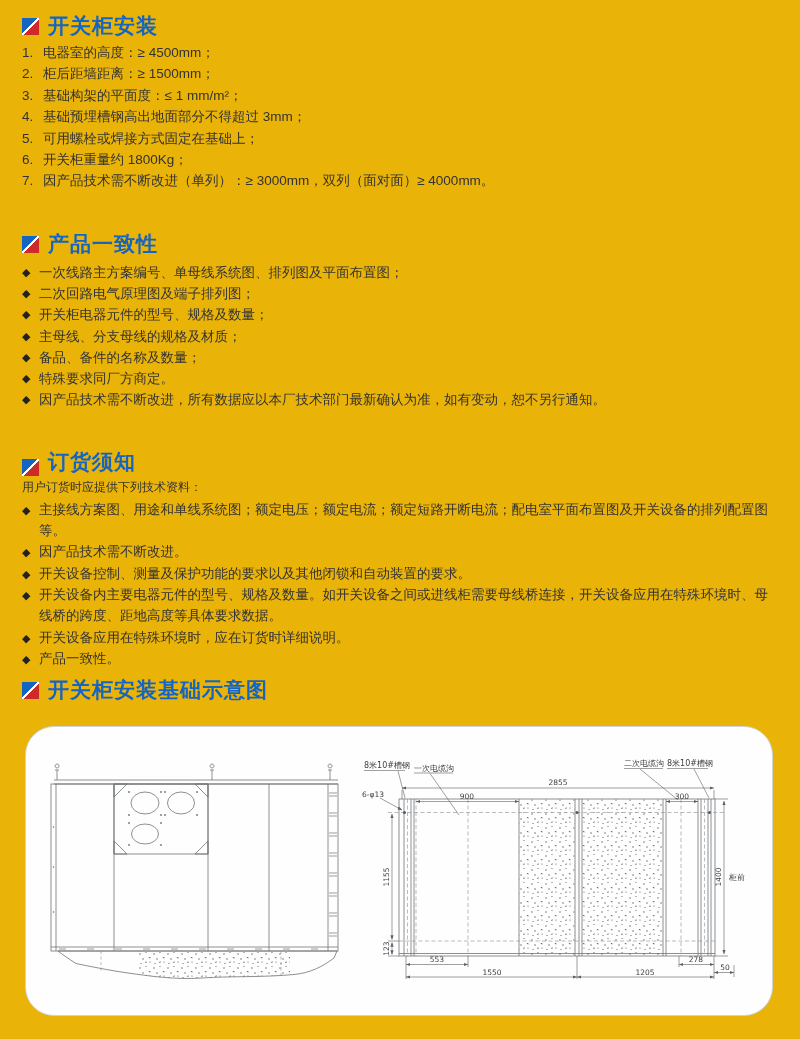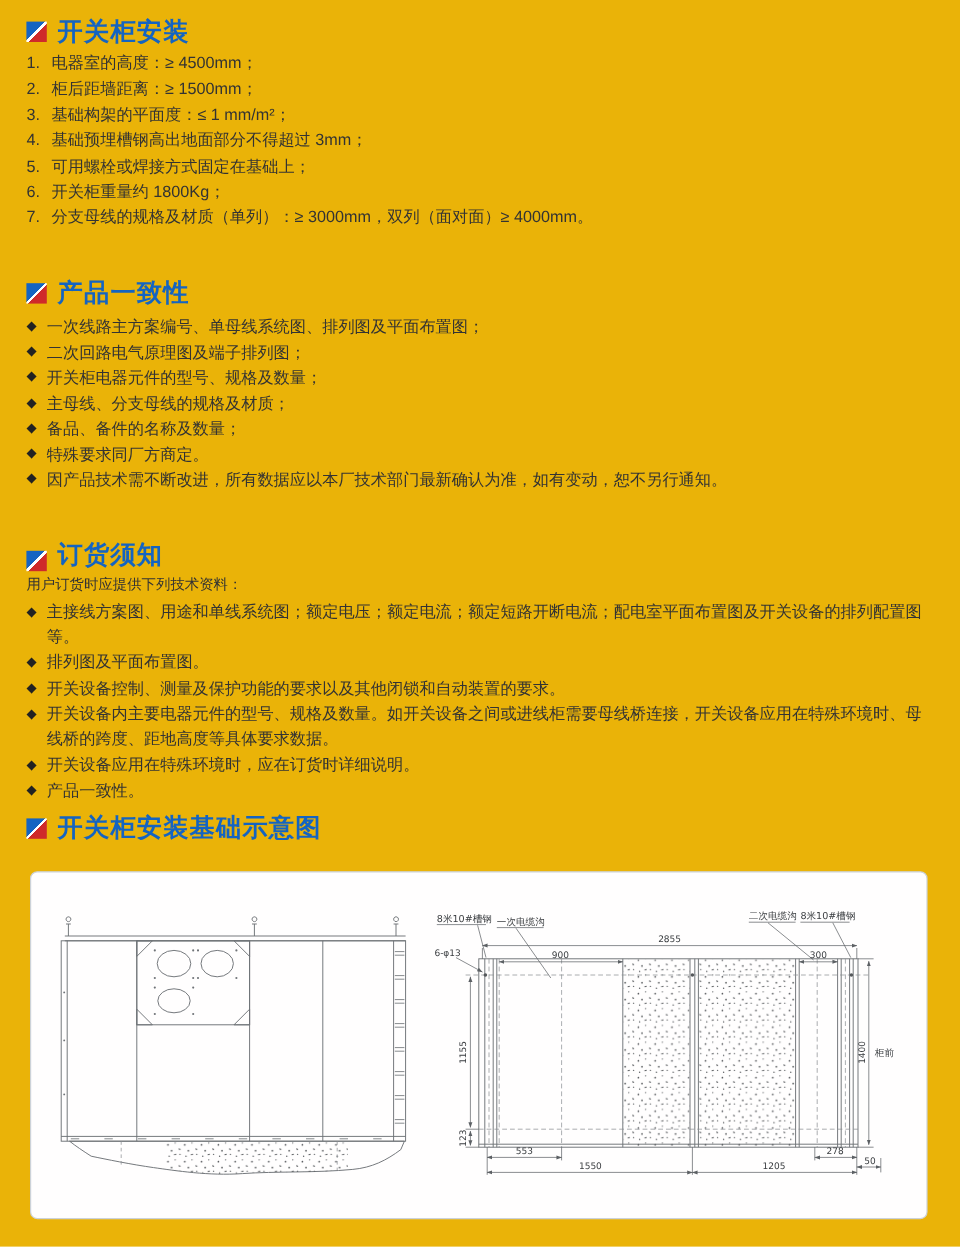--- a/index.html
+++ b/index.html
@@ -16,21 +16,21 @@
   .num-list .num{width:21px;flex:0 0 21px;}
 
   .dia-list{position:absolute;left:22px;margin:0;padding:0;list-style:none;width:756px;}
   .dia-list li{display:flex;line-height:21.2px;font-size:13.5px;color:#333;}
   .dia-list .diamond{width:17px;flex:0 0 17px;font-size:11px;color:#222;}
   .dia-list.tight li{line-height:20.6px;margin-bottom:1px;}
 
   .intro-line{position:absolute;left:22px;font-size:12px;color:#333;}
 
   .diagram-panel{position:absolute;left:25px;top:726px;width:748px;height:290px;
-    background:#fffefe;border:1px solid #ccd2d8;border-radius:6px;box-sizing:border-box;}
+    background:#fffefe;border:1px solid #ccd2d8;border-radius:29px;box-sizing:border-box;}
   .diagram-panel svg{display:block;width:746px;height:288px;}
   svg text{font-family:"DejaVu Sans","Liberation Sans",sans-serif;fill:#3a3d40;}
   .t-cjk{font-size:8px;}
   .t-dim{font-size:7.5px;}
 </style>
 </head>
 <body>
 
 <div class="page">
 
@@ -58,21 +58,21 @@
     <li>
         <span class="num">5.</span>
         <span class="txt">可用螺栓或焊接方式固定在基础上；</span>
       </li>
     <li>
         <span class="num">6.</span>
         <span class="txt">开关柜重量约 1800Kg；</span>
       </li>
     <li>
         <span class="num">7.</span>
-        <span class="txt">分支母线的规格及材质（单列）：≥ 3000mm，双列（面对面）≥ 4000mm。</span>
+        <span class="txt">因产品技术需不断改进（单列）：≥ 3000mm，双列（面对面）≥ 4000mm。</span>
       </li>
   </ol>
 
   <div class="section-header" style="top:230px;">
     <span class="hdr-icon"></span>
     <span class="hdr-title">产品一致性</span>
   </div>
   <ul class="dia-list" style="top:262px;">
     <li>
         <span class="diamond">◆</span>
@@ -109,21 +109,21 @@
     <span class="hdr-title">订货须知</span>
   </div>
   <div class="intro-line" style="top:479px;">用户订货时应提供下列技术资料：</div>
   <ul class="dia-list tight" style="top:500px;">
     <li>
         <span class="diamond">◆</span>
         <span class="txt">主接线方案图、用途和单线系统图；额定电压；额定电流；额定短路开断电流；配电室平面布置图及开关设备的排列配置图等。</span>
       </li>
     <li>
         <span class="diamond">◆</span>
-        <span class="txt">排列图及平面布置图。</span>
+        <span class="txt">因产品技术需不断改进。</span>
       </li>
     <li>
         <span class="diamond">◆</span>
         <span class="txt">开关设备控制、测量及保护功能的要求以及其他闭锁和自动装置的要求。</span>
       </li>
     <li>
         <span class="diamond">◆</span>
         <span class="txt">开关设备内主要电器元件的型号、规格及数量。如开关设备之间或进线柜需要母线桥连接，开关设备应用在特殊环境时、母线桥的跨度、距地高度等具体要求数据。</span>
       </li>
     <li>

